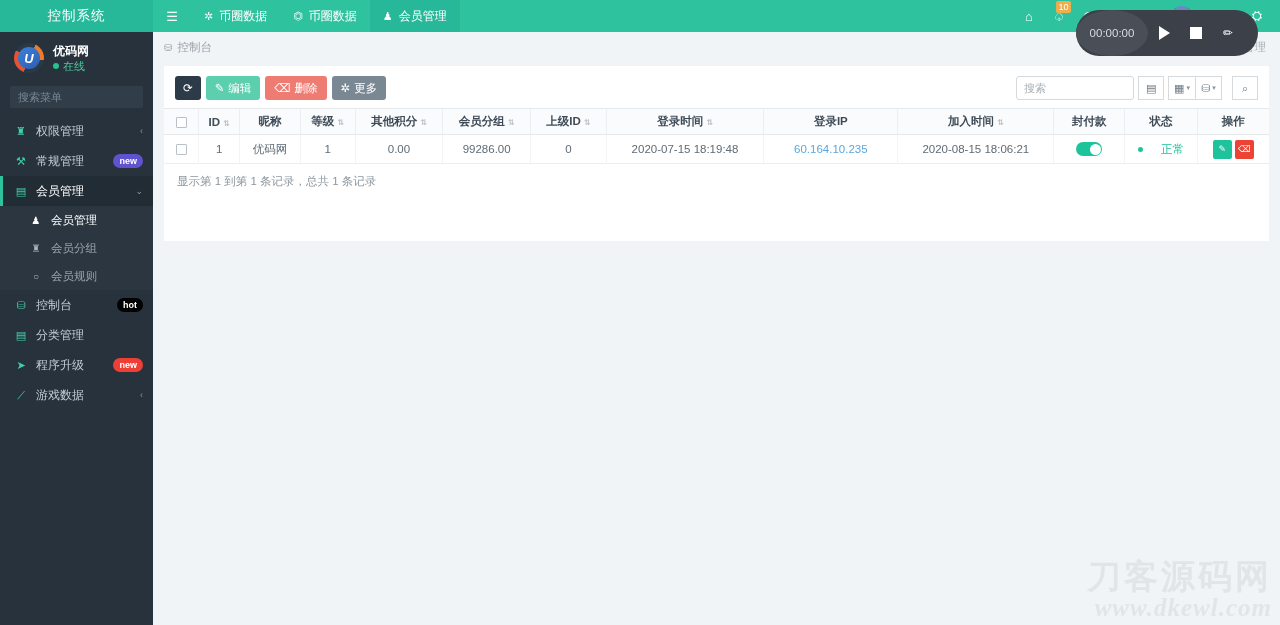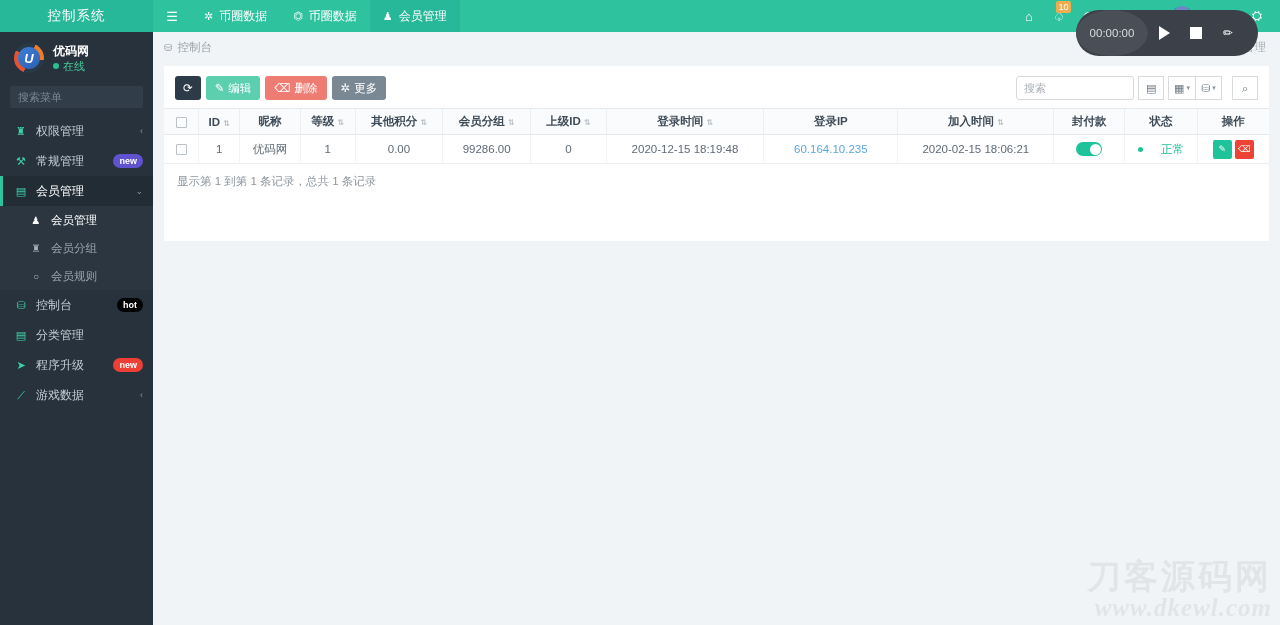--- a/index.html
+++ b/index.html
@@ -381,23 +381,23 @@
         </thead>
         <tbody>
           <tr>
             <td><span class="cbx"></span></td>
             <td>1</td>
             <td>优码网</td>
             <td>1</td>
             <td>0.00</td>
             <td>99286.00</td>
             <td>0</td>
-            <td>2020-12-15 18:19:48</td>
+            <td>2020-07-15 18:19:48</td>
             <td class="link">60.164.10.235</td>
-            <td>2020-02-15 18:06:21</td>
+            <td>2020-08-15 18:06:21</td>
             <td>
               <span class="switch"></span>
             </td>
             <td>
               <span class="statuscell">
                 <span class="sd"></span>
                 <span>正常</span>
               </span>
             </td>
             <td>

